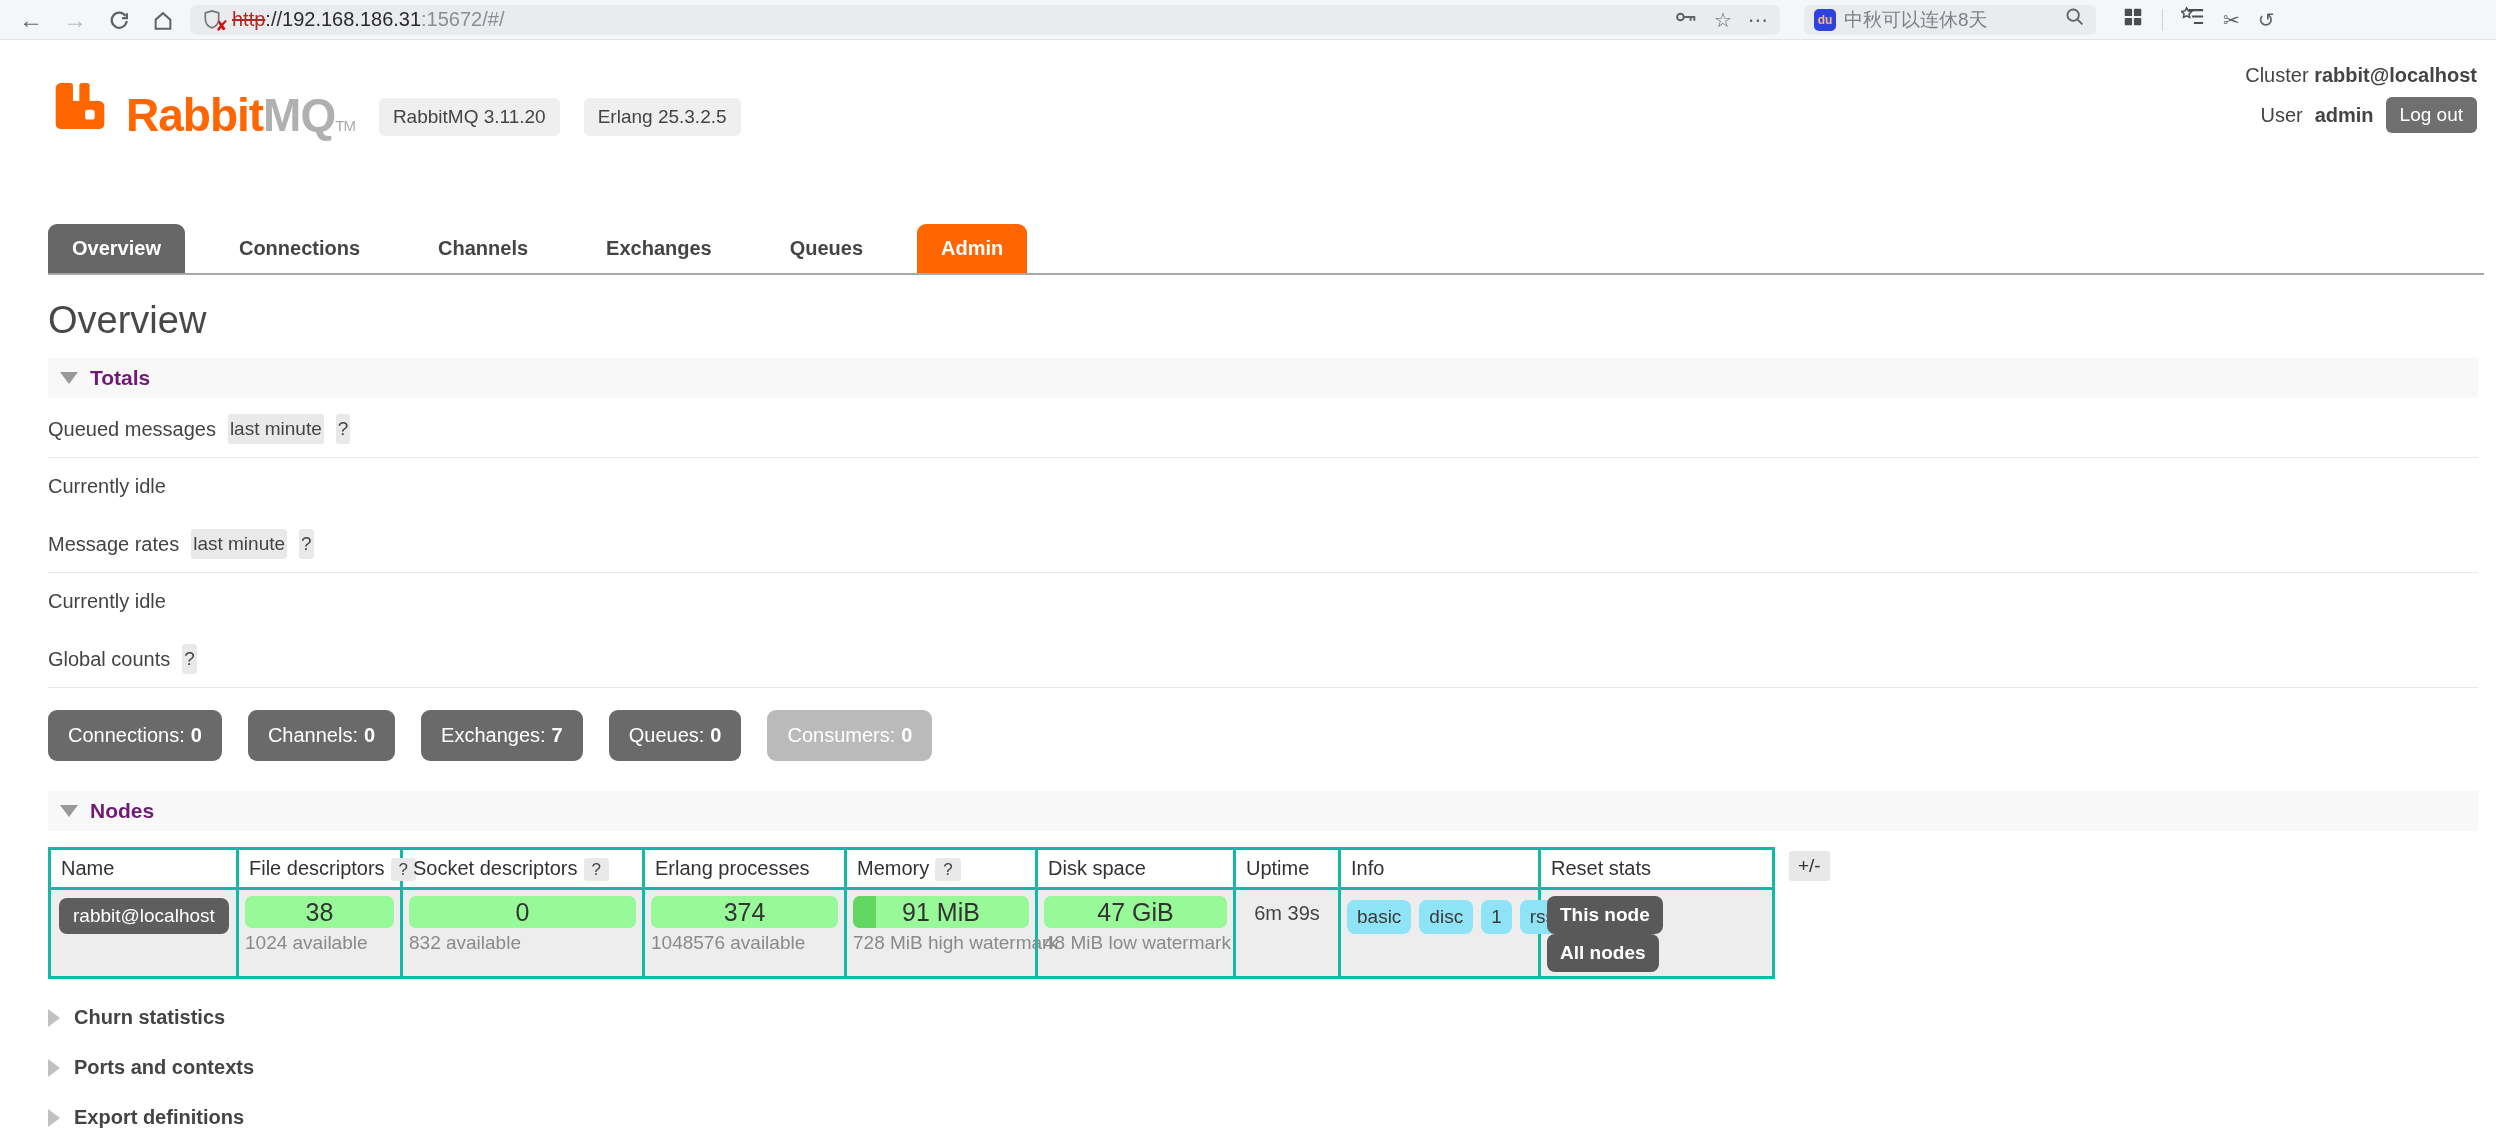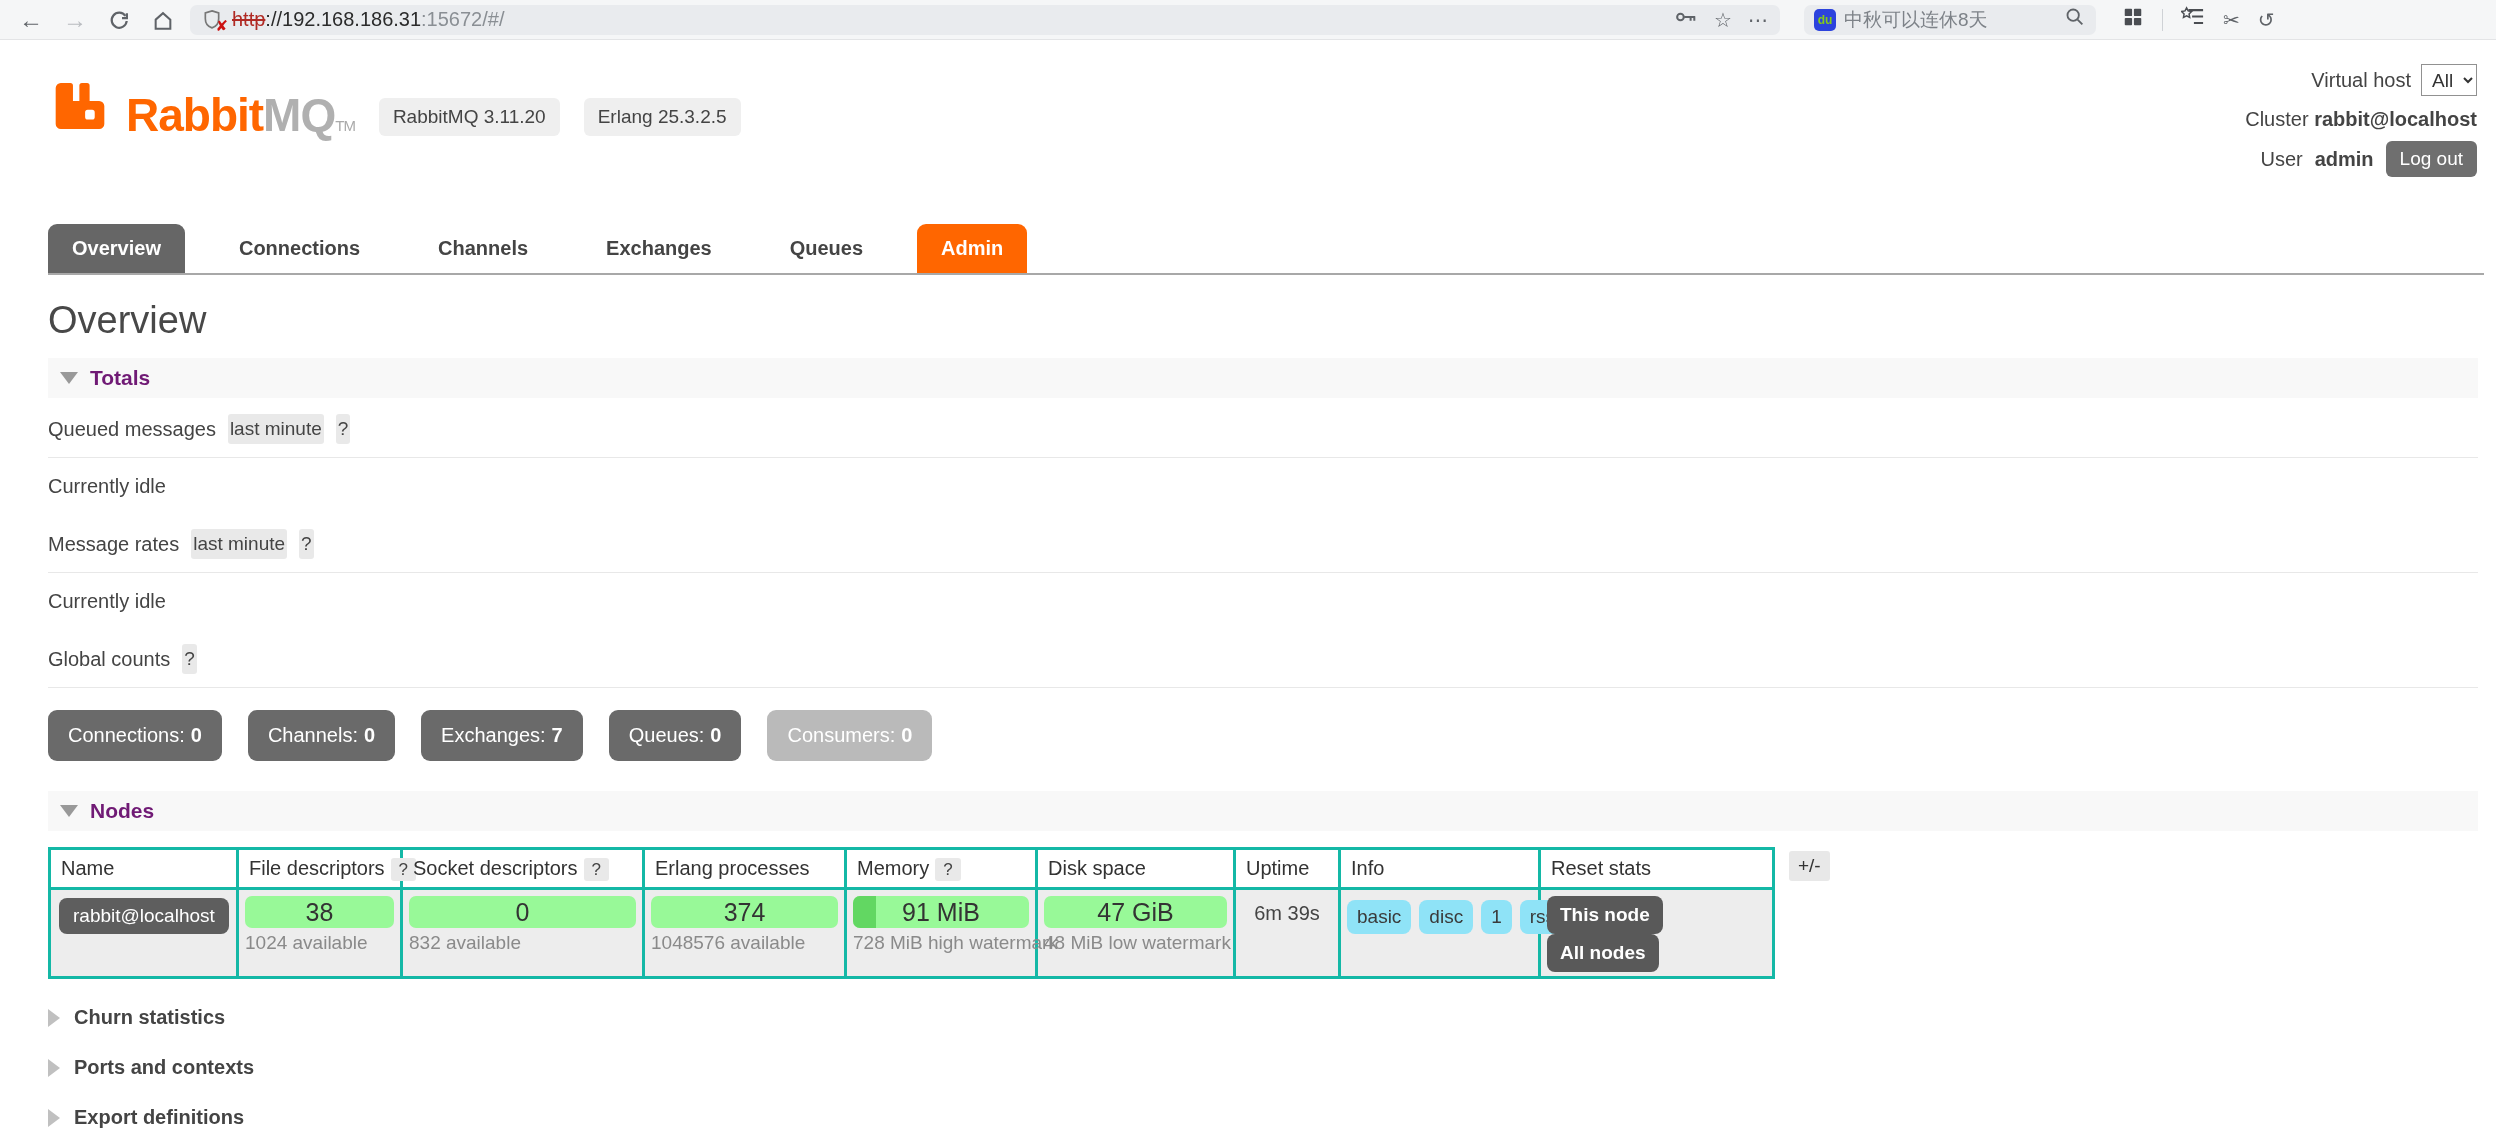--- a/index.html
+++ b/index.html
@@ -16,21 +16,21 @@
     display:flex; align-items:center; padding:0 12px; gap:8px; font-size:20px; }
   .shield-wrap { position:relative; width:22px; height:24px; }
   .shield-x { position:absolute; right:-4px; bottom:-3px; color:#c11; font-weight:bold; font-size:15px; }
   .url-scheme { color:#b02a24; text-decoration:line-through; }
   .url-host { color:#2b2b2b; }
   .url-rest { color:#8a8f94; }
   .addr-right { margin-left:auto; display:flex; align-items:center; gap:16px; }
   .addr-ico { font-size:20px; color:#5f6368; cursor:pointer; }
   .searchbox { margin-left:14px; width:292px; height:30px; background:#e9ebee; border-radius:7px;
     display:flex; align-items:center; gap:8px; padding:0 10px; }
-  .baidu { width:22px; height:22px; border-radius:5px; background:#2c43dd; color:#84cc16;
+  .baidu { width:22px; height:22px; border-radius:5px; background:#2c43dd; color:#fdba74;
     font-size:12px; font-weight:bold; display:flex; align-items:center; justify-content:center; }
   .search-text { font-size:19px; color:#7d8288; flex:1; white-space:nowrap; overflow:hidden;}
   .chrome-right { display:flex; align-items:center; gap:18px; margin-left:16px; }
   .vdiv { width:1px; height:22px; background:#cfd2d6; }
 
   
   .header { position:relative; margin:12px 19px 0 48px; height:172px; }
   .logo-row { display:flex; align-items:flex-end; gap:14px; padding-top:22px; }
   .logo-mark { width:64px; height:64px; }
   .wordmark { font-size:46px; letter-spacing:-1px; line-height:1; }
@@ -180,26 +180,20 @@
     <svg class="logo-mark" viewBox="0 0 100 100">
       <path fill="#ff6600" d="M20 14h15a4 4 0 0 1 4 4v24h10V18a4 4 0 0 1 4-4h8a4 4 0 0 1 4 4v24h15a8 8 0 0 1 8 8v28a8 8 0 0 1-8 8H20a8 8 0 0 1-8-8V22a8 8 0 0 1 8-8z"></path>
       <rect x="58" y="56" width="15" height="15" rx="4" fill="#fff"></rect>
     </svg>
     <span class="wordmark"><span class="wm-rabbit">Rabbit</span><span class="wm-mq">MQ</span><span class="wm-tm">TM</span></span>
     <span class="ver-badge">RabbitMQ 3.11.20</span>
     <span class="ver-badge">Erlang 25.3.2.5</span>
   </div>
 
   <div class="header-right">
-    <div class="vh-row">
-      <span>Virtual host</span>
-      <select>
-        <option>All</option>
-      </select>
-    </div>
     <div class="cluster-row">
       <span>Cluster</span>
       <span class="bold">rabbit@localhost</span>
     </div>
     <div class="user-row">
       <span>User</span>
       <span class="bold">admin</span>
       <button class="logout-btn">Log out</button>
     </div>
   </div>

